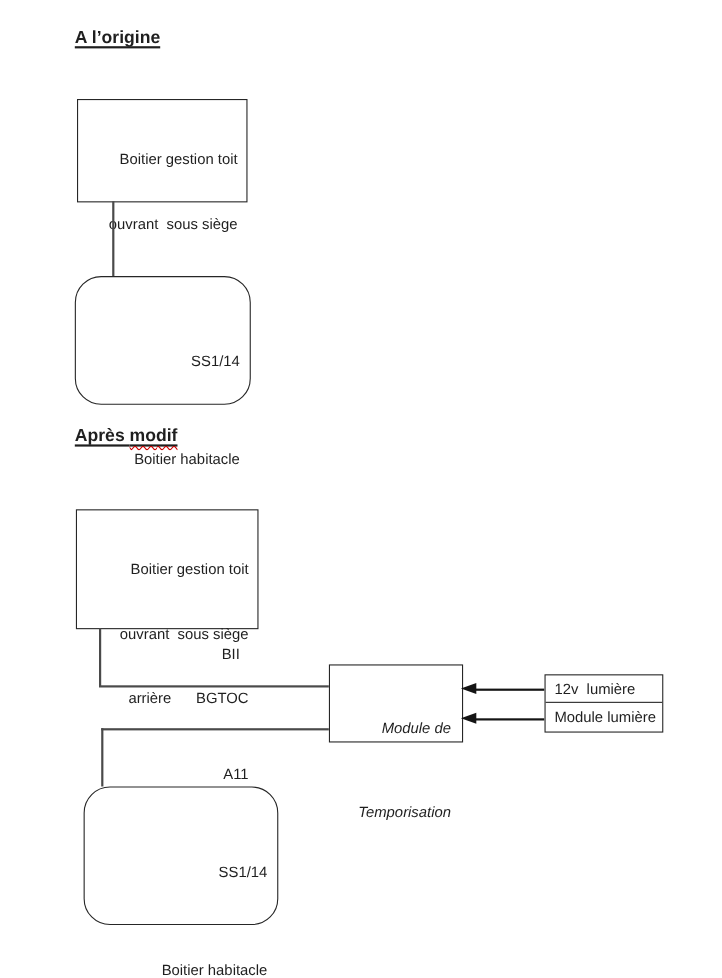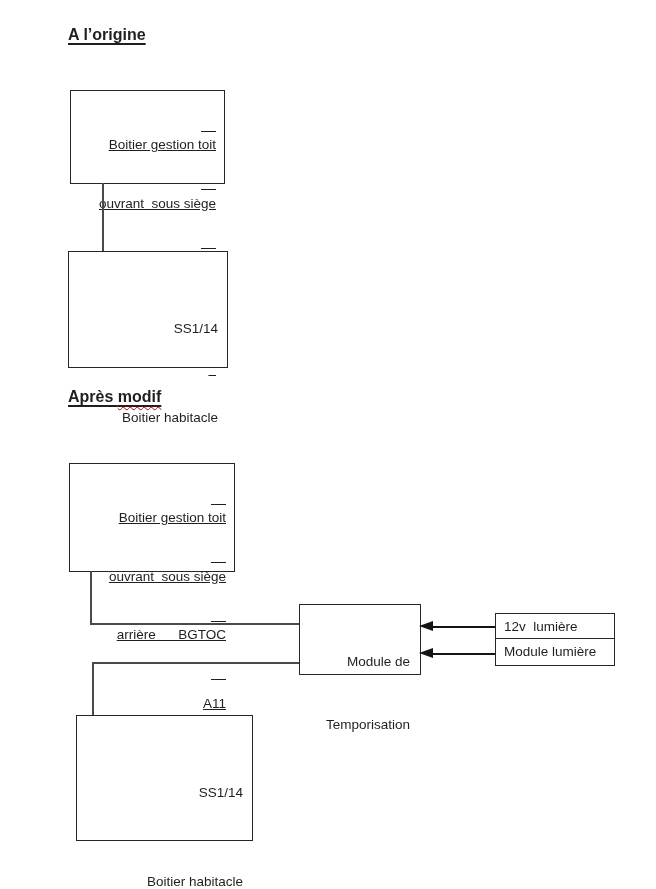--- a/index.html
+++ b/index.html
@@ -25,25 +25,25 @@
   }
   .node{
     position:absolute;
     box-sizing:border-box;
     border:1.5px solid var(--border,#262626);
     background:#fff;
     font-size:13.5px;
     white-space:pre;
   }
   .node .nline{white-space:pre;}
-  .bgtoc{padding:5px 8px;line-height:19.5px;text-decoration:underline;}
+  .bgtoc{padding:5px 8px;line-height:19.5px;}
   .bgtoc .label-line{margin-top:10px;}
-  .ssbox{padding:3px 9px;line-height:29.5px;}
-  .module{padding:9px 10px;line-height:19px;}
-  .module .l2{margin-top:6px;}
+  .ssbox{padding:3px 9px;line-height:29.5px;border-radius:24px;}
+  .module{padding:9px 10px;line-height:19px;font-style:italic;}
+  .module .l2{margin-top:20px;}
   .inputs{
     position:absolute;
     box-sizing:border-box;
     border:1.5px solid var(--border,#262626);
     background:#fff;
     font-size:13.5px;
   }
   .inputs .row{
     box-sizing:border-box;
     display:flex;align-items:center;
@@ -82,20 +82,21 @@
     <div class="nline">arrière      BGTOC</div>
     <div class="nline label-line">A11</div>
   </div>
 
   <div class="vline" style="left:102px;top:183px;height:68px;"></div>
 
   <div class="node ssbox" style="left:68px;top:251px;width:160px;height:117px;">
     <div class="nline">SS1/14</div>
     <div class="nline">Boitier habitacle</div>
     <div class="nline"><span>Sous pieds </span><span class="wavy">passagé</span></div>
+    <div class="nline">BII</div>
   </div>
 
   <h2 class="title" style="left:68px;top:388px;"><span>Après </span><span class="wavy">modif</span></h2>
 
   <div class="node bgtoc" style="left:69px;top:463px;width:166px;height:109px;">
     <div class="nline">Boitier gestion toit</div>
     <div class="nline">ouvrant  sous siège</div>
     <div class="nline">arrière      BGTOC</div>
     <div class="nline label-line">A11</div>
   </div>
@@ -110,21 +111,21 @@
     <div class="nline">Module de</div>
     <div class="nline l2">Temporisation</div>
   </div>
 
   <div class="arrow-shaft" style="left:432px;top:626px;width:63px;"></div>
   <div class="arrow-head" style="left:419px;top:621px;"></div>
 
   <div class="arrow-shaft" style="left:432px;top:653px;width:63px;"></div>
   <div class="arrow-head" style="left:419px;top:648px;"></div>
 
-  <div class="inputs" style="left:495px;top:613px;width:120px;height:53px;">
+  <div class="inputs" style="left:495px;top:613px;width:108px;height:53px;">
     <div class="row row-top">12v  lumière</div>
     <div class="row row-bottom">Module lumière</div>
   </div>
 
   <div class="node ssbox" style="left:76px;top:715px;width:177px;height:126px;">
     <div class="nline">SS1/14</div>
     <div class="nline">Boitier habitacle</div>
     
     
   </div>

